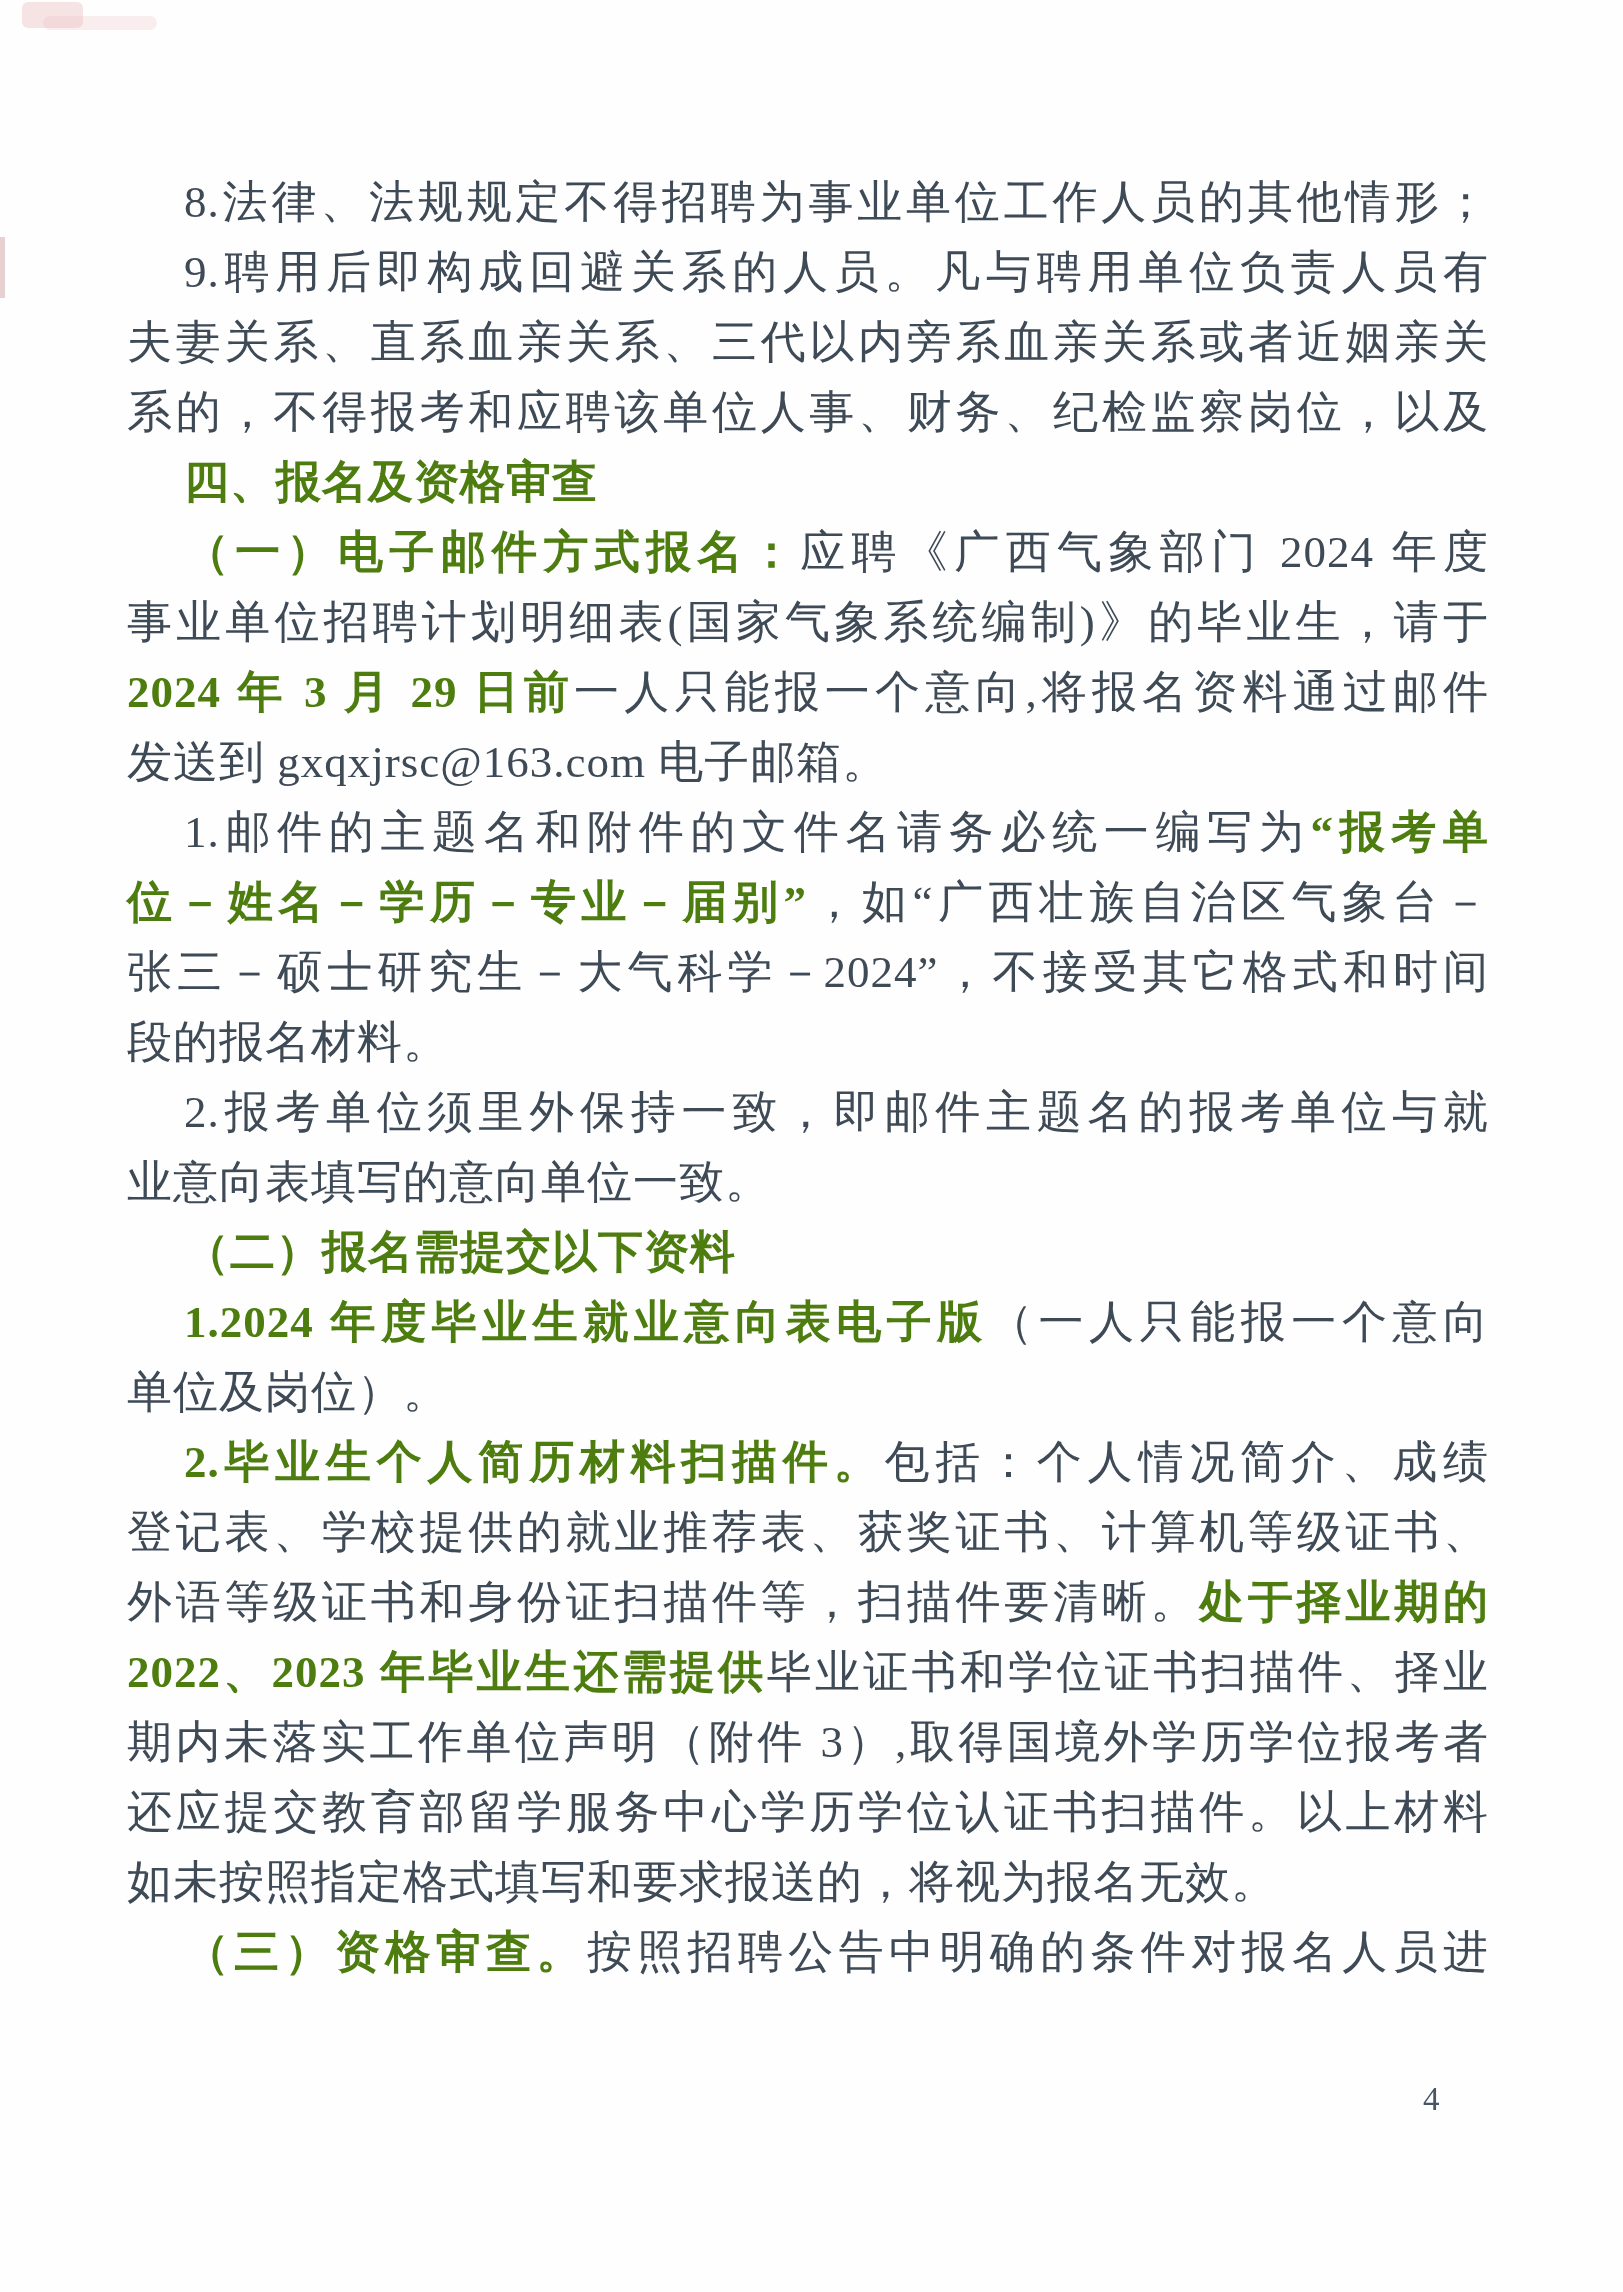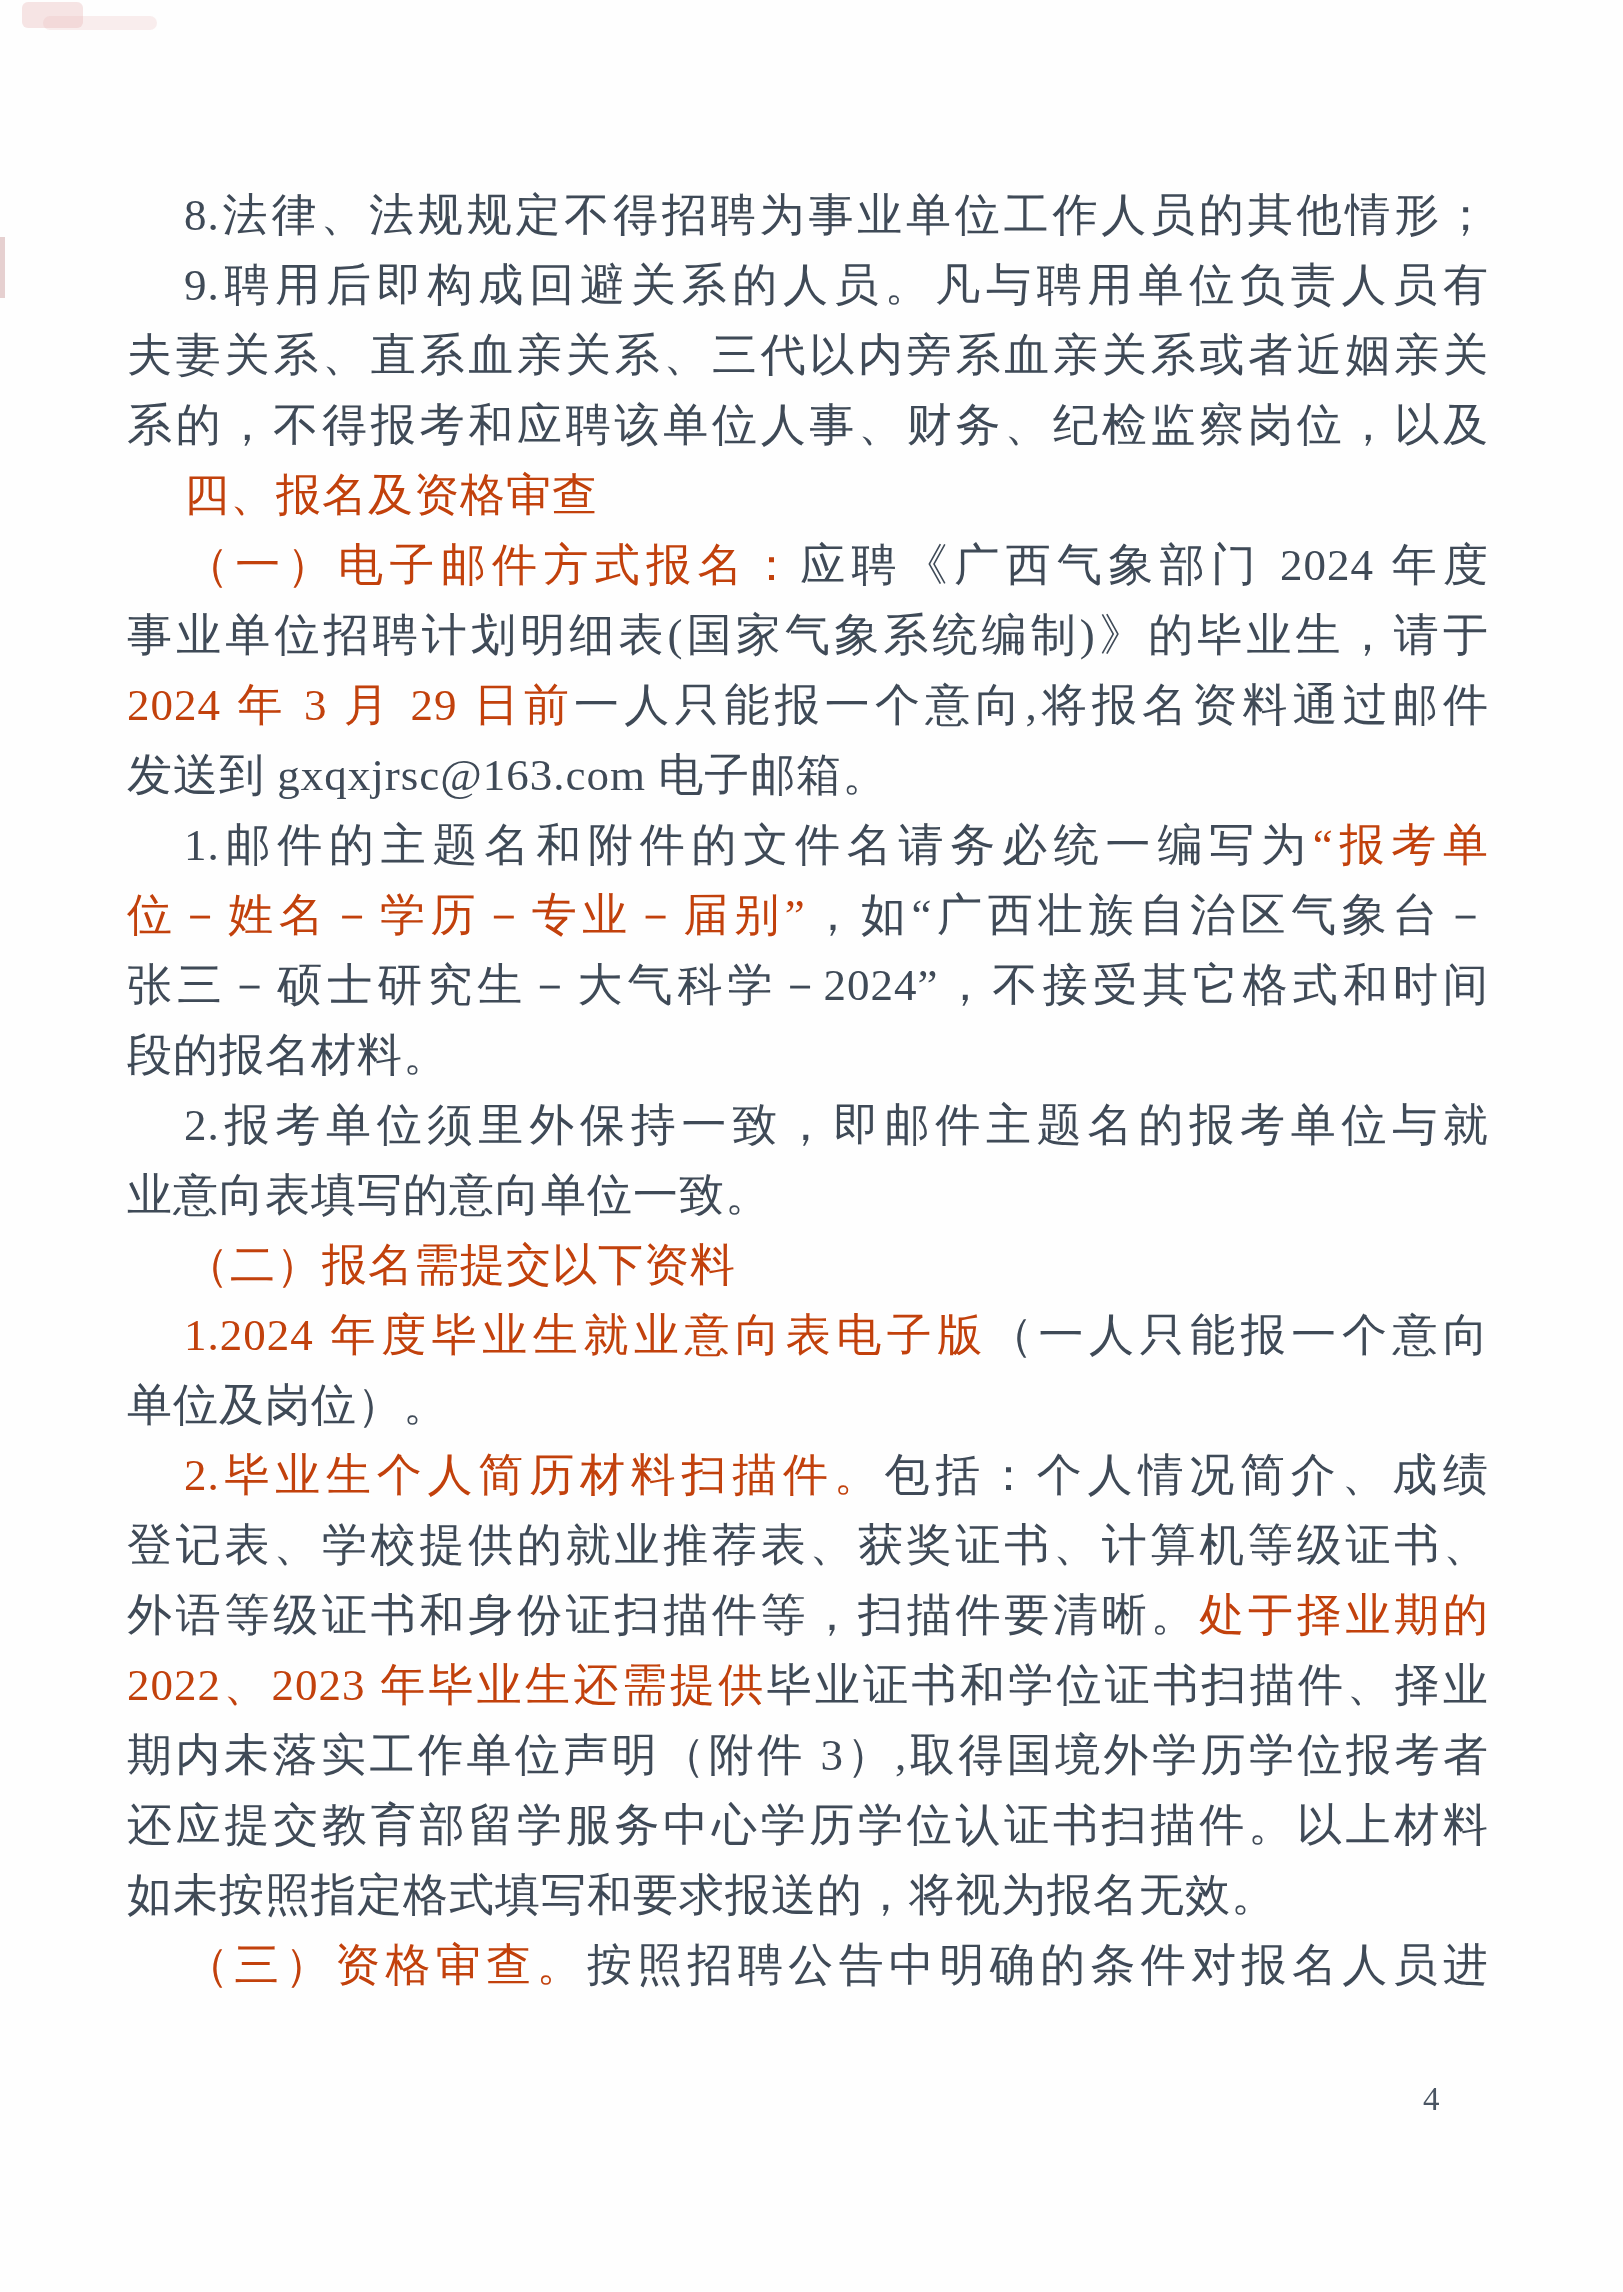--- a/index.html
+++ b/index.html
@@ -7,38 +7,38 @@
     position: relative;
     width: 1623px;
     height: 2293px;
     background: #fefefe;
     overflow: hidden;
     font-family: "Liberation Serif", "DejaVu Serif", serif;
   }
   .doc {
     position: absolute;
     left: 127px;
-    top: 180px;
+    top: 167px;
     width: 1362px;
   }
   .line {
     height: 70px;
     line-height: 70px;
     font-size: 45px;
     color: #3f4a57;
     letter-spacing: 1px;
     white-space: normal;
   }
   .line.justify {
     text-align: justify;
     text-align-last: justify;
   }
   .line.indent { padding-left: 57px; }
   .seg { color: inherit; }
-  .seg.bold { font-weight: 400; color: #c2410c; }
+  .seg.bold { font-weight: 700; color: #4d7c0f; }
   .seg.latin { font-family: Liberation Serif, serif; }
   .page-number {
     position: absolute;
     left: 1423px;
     top: 2080px;
     font-size: 33px;
     color: #4a5563;
     line-height: 39px;
   }
   .artifact { position: absolute; pointer-events: none; }

